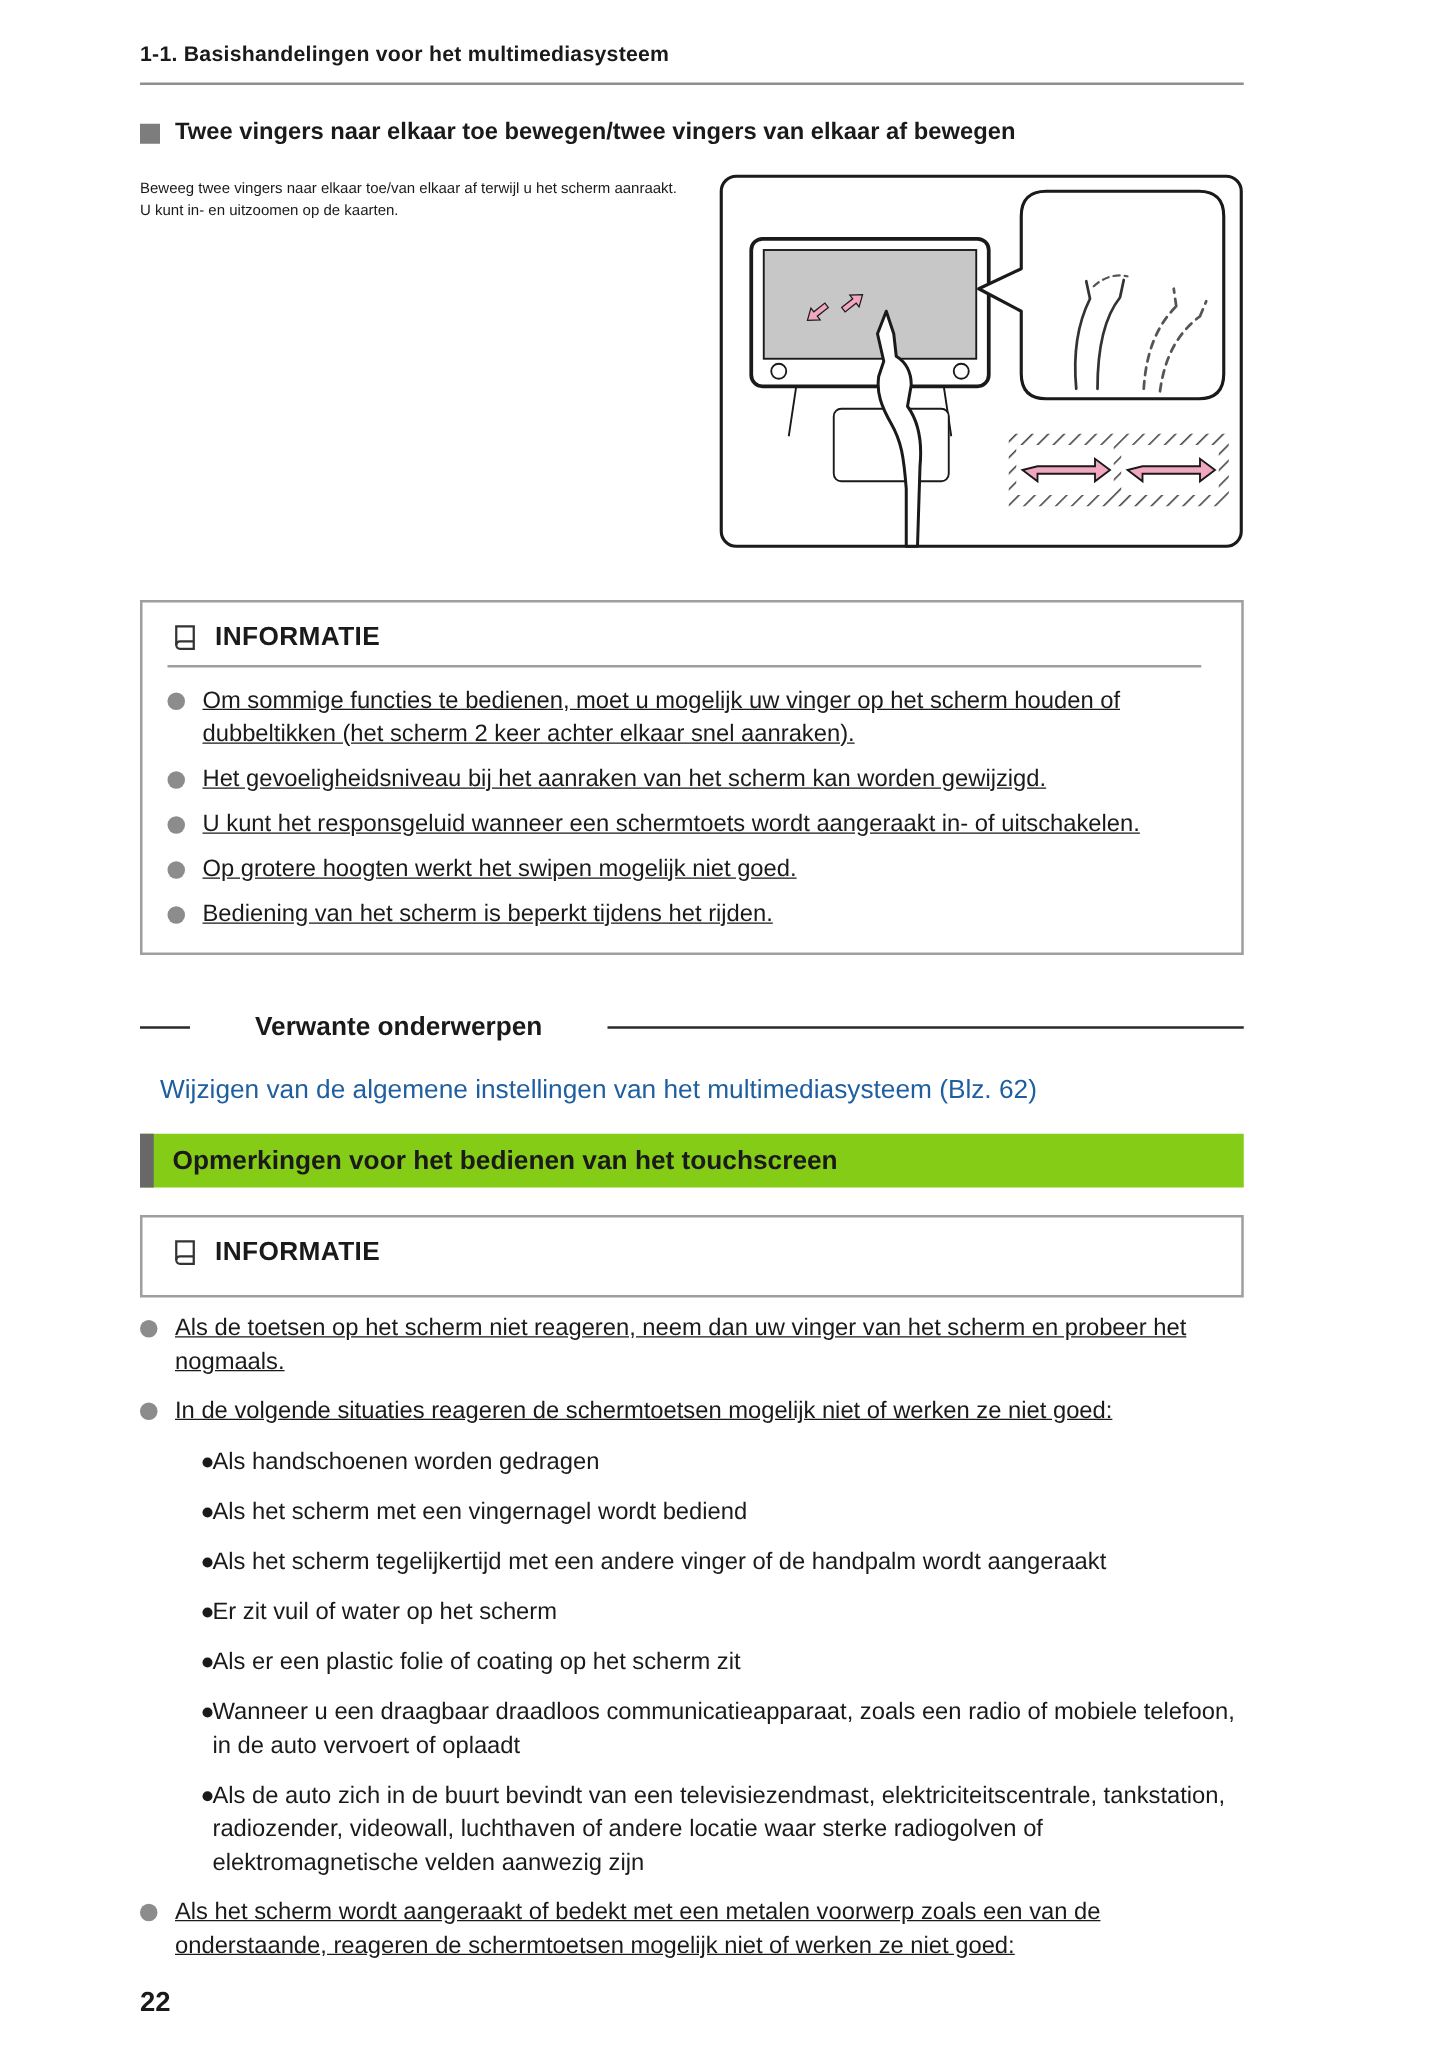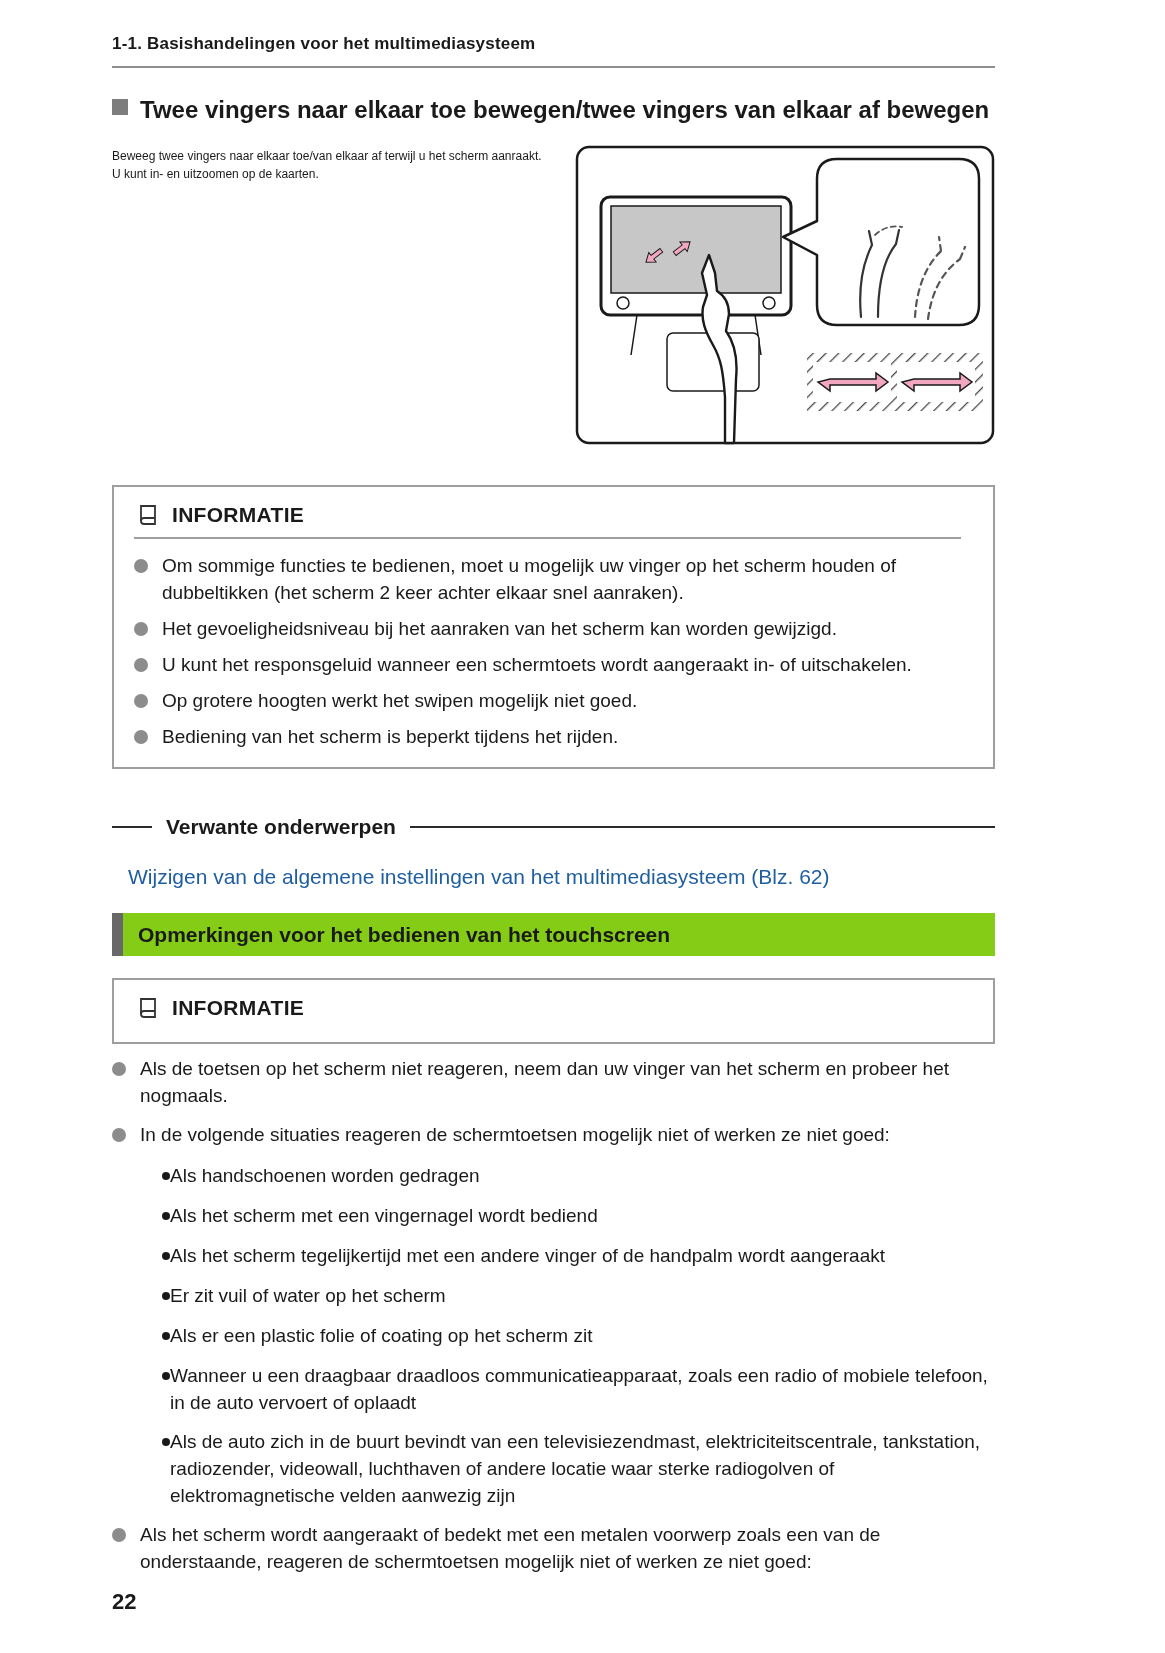--- a/index.html
+++ b/index.html
@@ -12,45 +12,45 @@
 
   
   .page-header {
     font-size:17px; font-weight:bold; letter-spacing:.2px;
     padding-bottom:12px; border-bottom:2px solid #8f8f8f;
   }
 
   
   .sq-heading { display:flex; align-items:flex-start; gap:12px; margin-top:26px; }
   .sq-heading .square { width:16px; height:16px; background:#7d7d7d; margin-top:5px; flex:0 0 auto; }
-  .sq-heading .txt { font-size:24px; font-weight:bold; line-height:1.3; }
+  .sq-heading .txt { font-size:19px; font-weight:bold; line-height:1.3; }
 
   
   .intro-row { display:flex; gap:24px; margin-top:20px; align-items:flex-start; }
   .intro-text { flex:1; font-size:12px; line-height:1.5; padding-top:2px; }
   .illustration { flex:0 0 auto; }
 
   
   .info-box { border:2px solid #9e9e9e; margin-top:36px; padding:12px 32px 16px 20px; }
   .info-box.title-only { padding-bottom:12px; }
   .info-title-row { display:flex; align-items:center; gap:12px; padding:4px 2px 10px 2px; }
   .info-box:not(.title-only) .info-title-row { border-bottom:2px solid #9e9e9e; margin-bottom:14px; }
   .info-title { font-size:21px; font-weight:bold; letter-spacing:.3px; }
   .book-icon svg { display:block; }
 
-  .bullet-item { display:flex; gap:14px; margin-top:9px; }
+  .bullet-item { display:flex; gap:14px; margin-top:9px;text-decoration:underline; }
   .bullet-item:first-of-type { margin-top:0; }
   .bullet-dot {
     width:14px; height:14px; border-radius:50%; background:#8c8c8c;
     flex:0 0 auto; margin-top:6px;
   }
   .bullet-text { font-size:19px; line-height:1.42; }
 
   
-  .related-heading { display:flex; align-items:center; margin-top:46px; }
+  .related-heading { display:flex; align-items:center; margin-top:46px;gap:38px; }
   .related-heading .line-l { width:40px; height:2px; background:#2b2b2b; margin-right:14px; }
   .related-heading .line-r { flex:1; height:2px; background:#2b2b2b; margin-left:14px; }
   .related-heading .txt { font-size:21px; font-weight:bold; white-space:nowrap; }
   .related-link {
     margin-top:22px; padding-left:16px;
     font-size:21px; line-height:1.5; color:#1f5fa0; cursor:pointer;
   }
 
   
   .banner {

